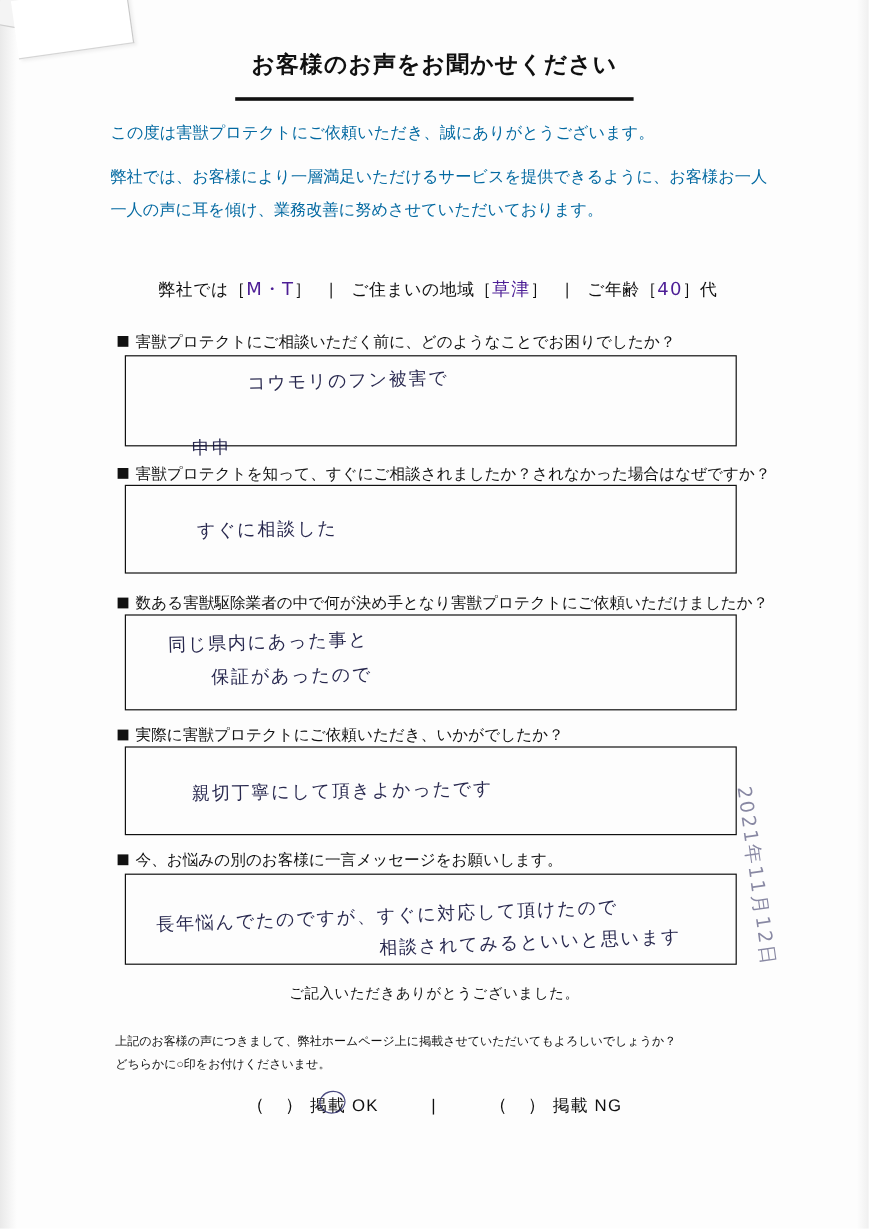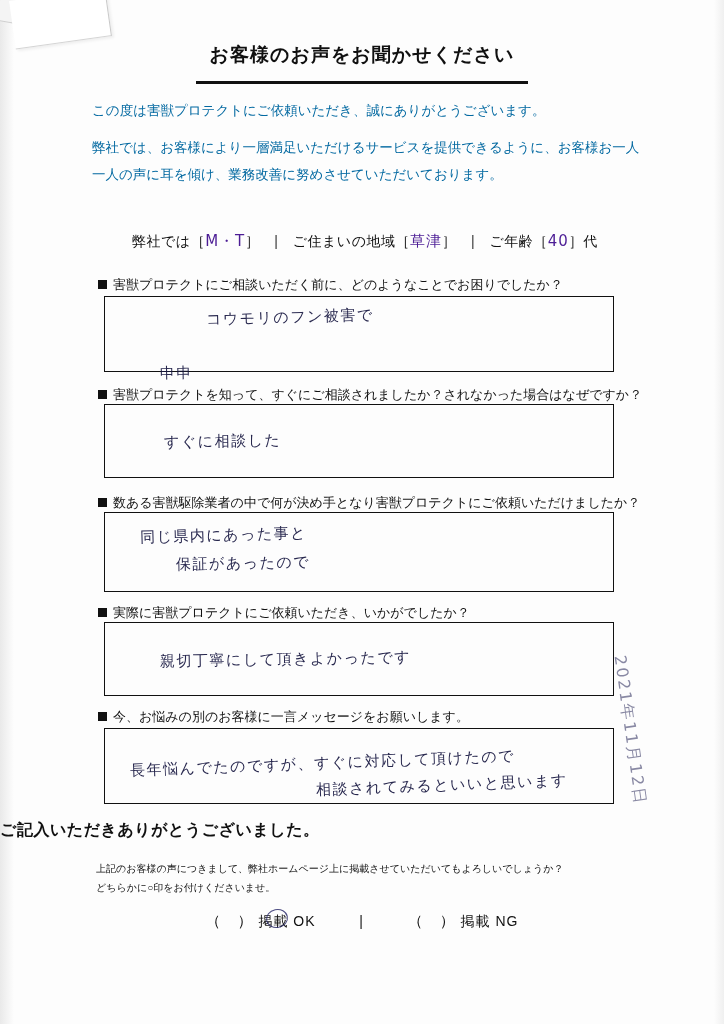--- a/index.html
+++ b/index.html
@@ -153,22 +153,23 @@
     opacity: .92;
   }
   .hw.s2 { transform: rotate(-1deg); }
   .hw.s3 { transform: rotate(-2.2deg); }
 
   
   .thanks {
     position: absolute;
     left: 0; right: 0;
     top: 820px;
-    font-size: 16px;
-    font-weight: bold;
+    text-align: center;
+    font-size: 12px;
+    font-weight: normal;
     letter-spacing: .5px;
   }
   .permission {
     position: absolute;
     left: 96px;
     top: 860px;
     width: 540px;
     font-size: 10px;
     line-height: 1.85;
   }

